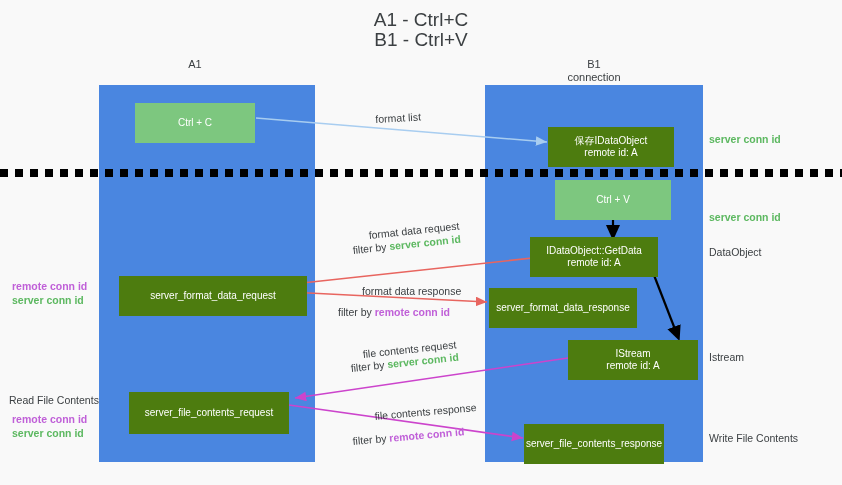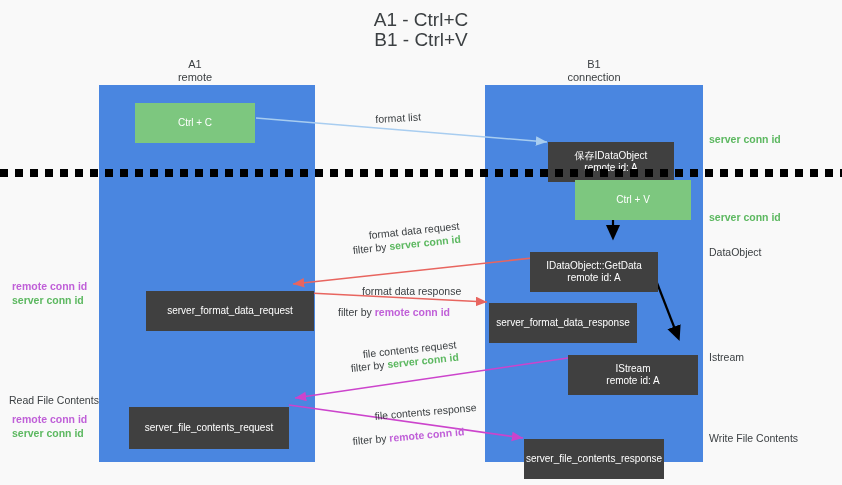--- a/index.html
+++ b/index.html
@@ -31,21 +31,21 @@
 
   
   .box{
     position:absolute;box-sizing:border-box;
     display:flex;flex-direction:column;align-items:center;justify-content:center;
     color:#ffffff;font-size:10px;line-height:12px;text-align:center;
     padding:20px 4px;
   }
   .box.green{background:#7dc77f;}
   .box.orange{background:#fbb košile;}
-  .box.orange{background:#404040;margin-top:15px;}
+  .box.orange{background:#4d7c0f;}
 
   
   #divider{
     position:absolute;left:0;top:169px;width:842px;height:8px;
     background-image:repeating-linear-gradient(to right,#000 0px,#000 8px,transparent 8px,transparent 15px);
   }
 
   
   #arrows{position:absolute;left:0;top:0;width:842px;height:485px;pointer-events:none;}
 
@@ -72,21 +72,20 @@
 
 <div id="stage">
 
   <div class="title">
     <div>A1 - Ctrl+C</div>
     <div>B1 - Ctrl+V</div>
   </div>
 
   <div class="col-head" style="left:115px;top:58px;">
     <div>A1</div>
-    <div>remote</div>
   </div>
   <div class="col-head" style="left:514px;top:58px;">
     <div>B1</div>
     <div>connection</div>
   </div>
 
   <div id="lane-a1" class="lane"></div>
   <div id="lane-b1" class="lane"></div>
 
   <svg id="arrows" viewBox="0 0 842 485">
@@ -122,30 +121,30 @@
 
   <div class="box green" style="left:135px;top:103px;width:120px;height:28px;">
     <span>Ctrl + C</span>
   </div>
 
   <div class="box orange" style="left:548px;top:127px;width:126px;height:30px;">
     <span>保存IDataObject</span>
     <span>remote id: A</span>
   </div>
 
-  <div class="box green" style="left:555px;top:180px;width:116px;height:26px;margin-left:20px;">
+  <div class="box green" style="left:555px;top:180px;width:116px;height:26px;">
     <span>Ctrl + V</span>
   </div>
 
   <div class="box orange" style="left:530px;top:237px;width:128px;height:33px;">
     <span>IDataObject::GetData</span>
     <span>remote id: A</span>
   </div>
 
-  <div class="box orange" style="left:146px;top:276px;width:168px;height:26px;">
+  <div class="box orange" style="left:119px;top:276px;width:188px;height:26px;">
     <span>server_format_data_request</span>
   </div>
 
   <div class="box orange" style="left:489px;top:288px;width:148px;height:26px;">
     <span>server_format_data_response</span>
   </div>
 
   <div class="box orange" style="left:568px;top:340px;width:130px;height:32px;">
     <span>IStream</span>
     <span>remote id: A</span>

